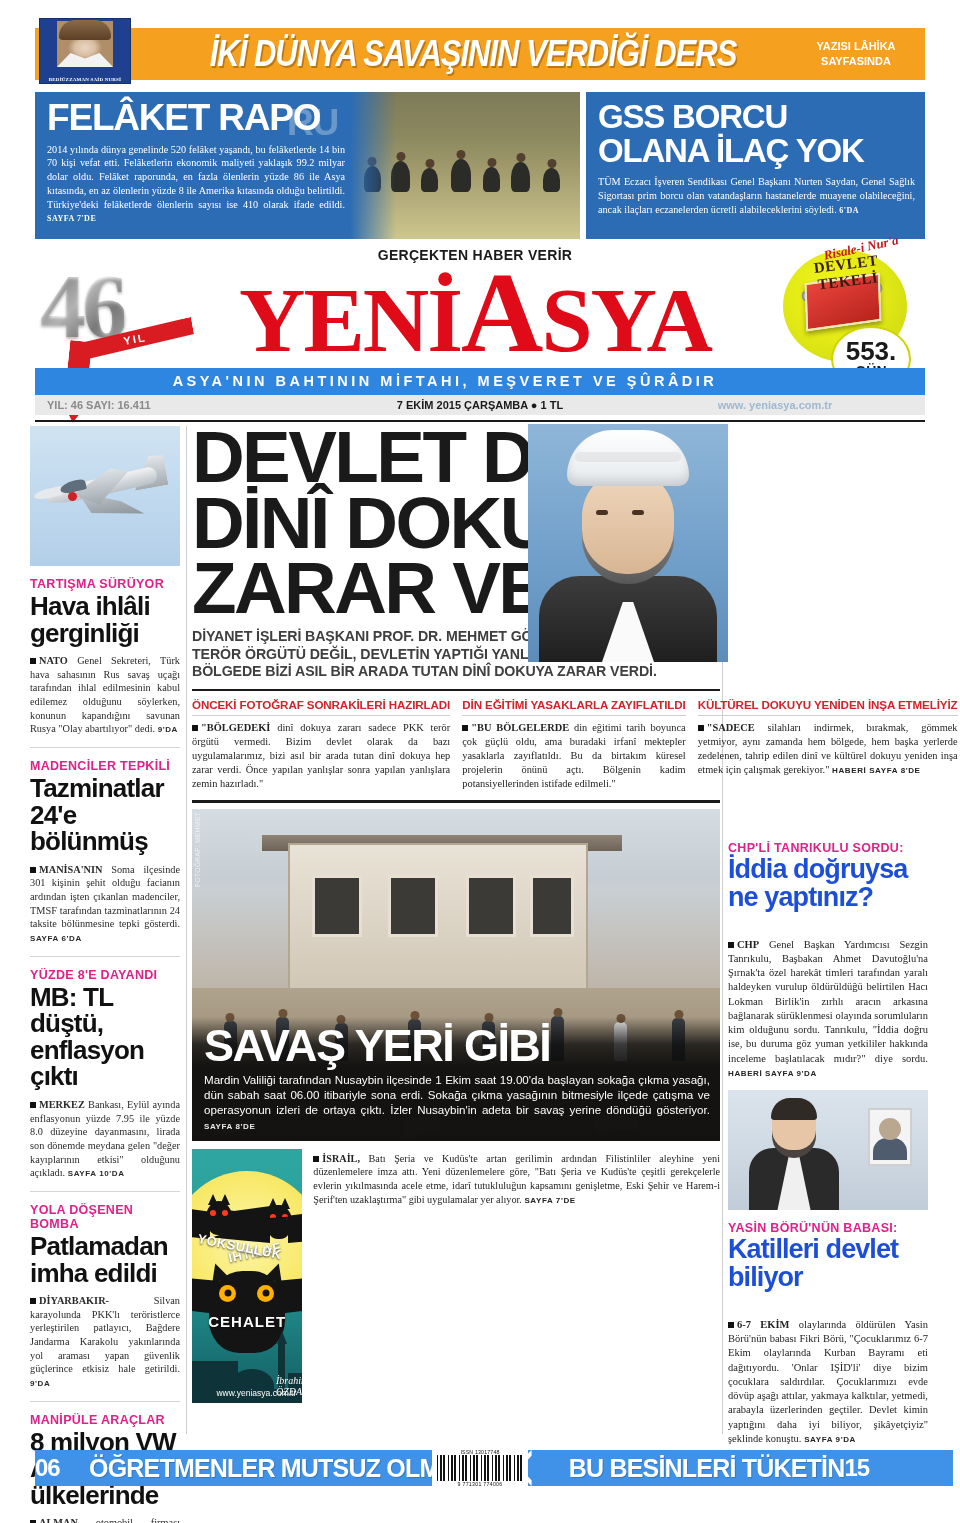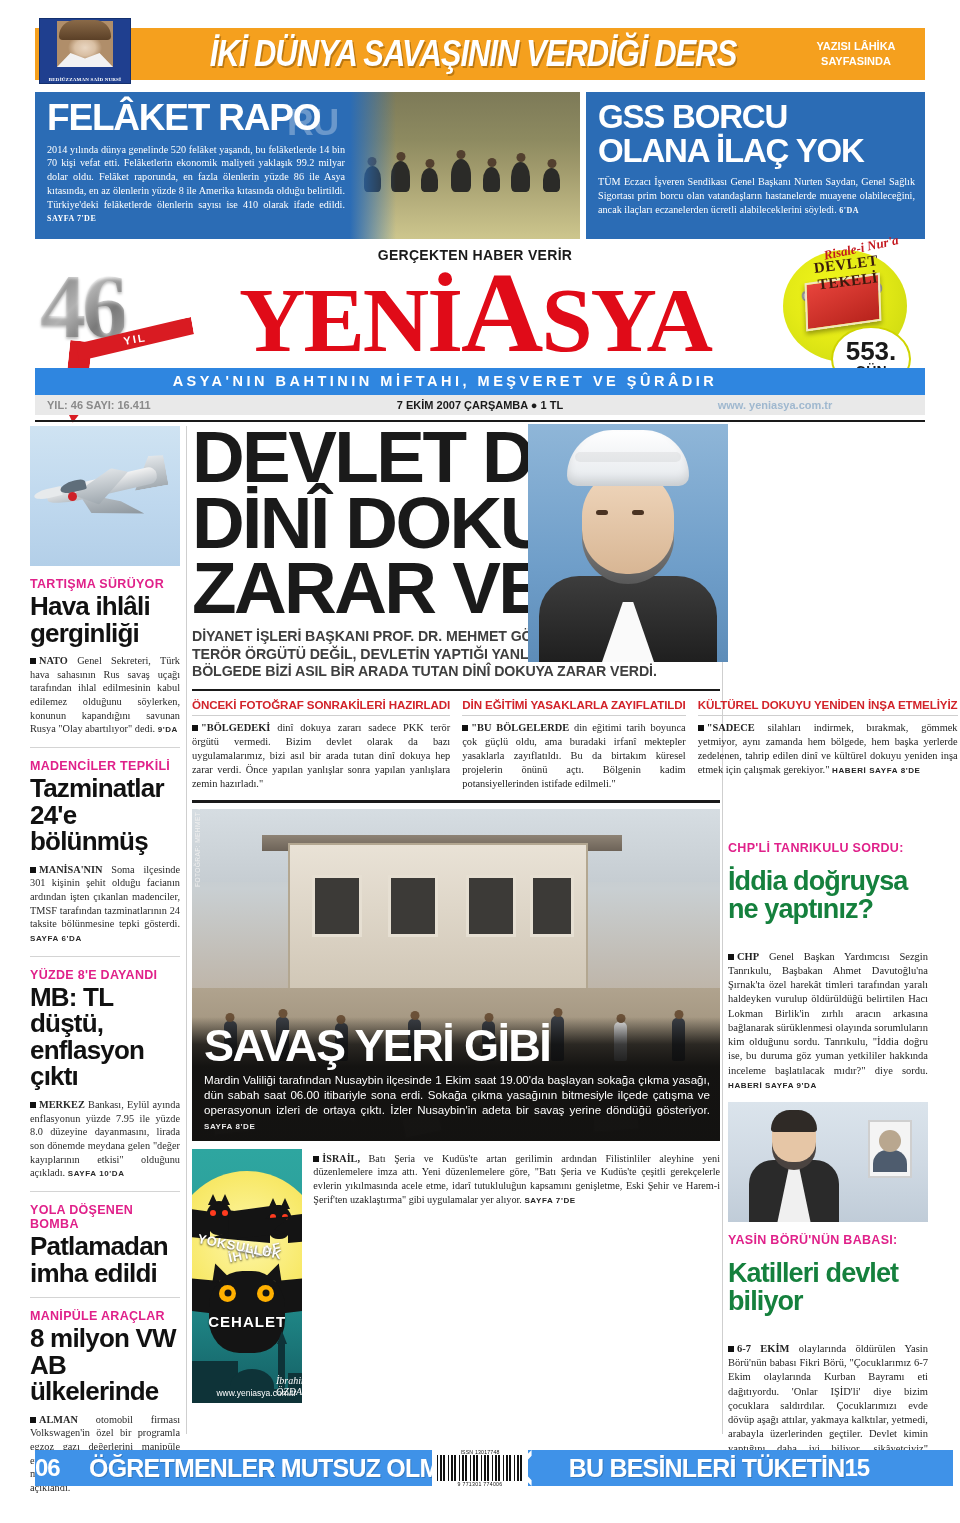--- a/index.html
+++ b/index.html
@@ -495,22 +495,22 @@
   }
   .bp-photo2::after {
     content:""; position:absolute; left:50%; top:8px; transform:translateX(-50%);
     width:22px;height:22px;border-radius:50%;background:#b9a78f;
   }
   .bp-photo2::before {
     content:""; position:absolute; left:50%; bottom:4px; transform:translateX(-50%);
     width:34px;height:22px;border-radius:14px 14px 0 0;background:#4e5c6e;
   }
   .headline-md {
-    font-size: 27px; font-weight: bold; color: #15803d; line-height: 1.03;
-    letter-spacing: -.9px; margin-top: 13px;
+    font-size: 27px; font-weight: bold; color: #1d4ed8; line-height: 1.03;
+    letter-spacing: -.9px; margin-top: 1px;
   }
   .body-md {
     font-family: "Liberation Serif", serif; font-size: 10.5px; line-height: 1.36;
     color: #232323; text-align: justify; margin-top: 26px;
   }
 
   
   .bottom-bar {
     position: absolute; left: 35px; top: 1450px; width: 890px; height: 36px;
     display: flex; align-items: stretch;
@@ -635,21 +635,21 @@
         <div class="num">553.</div>
         <div class="lbl">GÜN</div>
       </div>
     </div>
 
     <div class="slogan-bar">
       <span>ASYA'NIN BAHTININ MİFTAHI, MEŞVERET VE ŞÛRÂDIR</span>
     </div>
     <div class="info-bar">
       <div class="info-left">YIL: 46  SAYI: 16.411</div>
-      <div class="info-mid">7 EKİM 2007 ÇARŞAMBA ● 1 TL</div>
+      <div class="info-mid">7 EKİM 2015 ÇARŞAMBA ● 1 TL</div>
       <div class="info-right">www. yeniasya.com.tr</div>
     </div>
   </div>
 
   <div class="rule-top"></div>
   <div class="vrule a"></div>
   <div class="vrule b"></div>
 
   <div class="col-left">
 
@@ -680,20 +680,21 @@
     <div>
       <div class="kicker">YÜZDE 8'E DAYANDI</div>
       <div class="headline-sm">MB: TL düştü, enflasyon çıktı</div>
       <div class="body-sm"><span class="sq"></span><b>MERKEZ</b><span> Bankası, Eylül ayında enflasyonun yüzde 7.95 ile yüzde 8.0 düzeyine dayanmasını, lirada son dönemde meydana gelen "değer kayıplarının etkisi" olduğunu açıkladı.</span> <span class="pref">SAYFA 10'DA</span></div>
     </div>
     <div class="hr-light"></div>
 
     <div>
       <div class="kicker">YOLA DÖŞENEN BOMBA</div>
       <div class="headline-sm">Patlamadan imha edildi</div>
+      <div class="body-sm"><span class="sq"></span><b>DİYARBAKIR-</b><span> Silvan karayolunda PKK'lı teröristlerce yerleştirilen patlayıcı, Bağdere Jandarma Karakolu yakınlarında yol araması yapan güvenlik güçlerince etkisiz hale getirildi.</span> <span class="pref">9'DA</span></div>
     </div>
     <div class="hr-light"></div>
 
     <div>
       <div class="kicker">MANİPÜLE ARAÇLAR</div>
       <div class="headline-sm">8 milyon VW AB ülkelerinde</div>
       <div class="body-sm"><span class="sq"></span><b>ALMAN</b><span>  otomobil firması Volkswagen'in özel bir programla egzoz gazı değerlerini manipüle ettiği 11 milyon dizel aracın 8 milyonunun AB ülkelerinde olduğu açıklandı.</span> </div>
     </div>
   </div>
 

